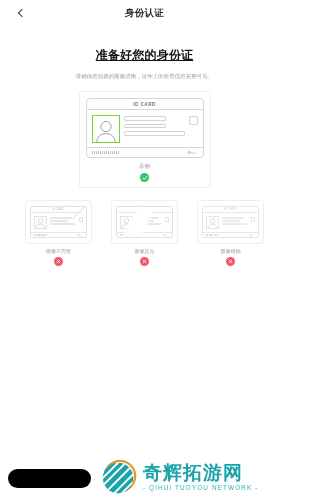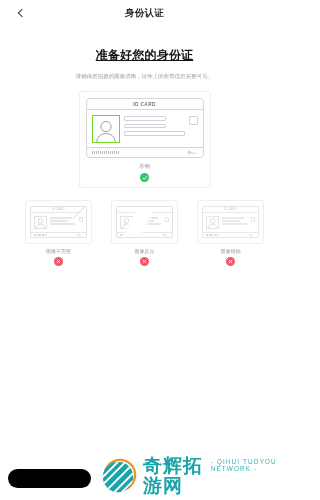--- a/index.html
+++ b/index.html
@@ -151,21 +151,21 @@
     transform:rotate(0deg); pointer-events:none;
   }
   .blurry { filter:blur(.55px); opacity:.85; }
 
   
   .watermark {
     position:absolute; left:100px; bottom:4px;
     display:flex; align-items:center; gap:5px;
   }
   .wm-logo { width:38px; height:38px; flex:none; }
-  .wm-text { display:flex; }
+  .wm-text { display:flex; flex-direction:column; }
   .wm-cn { font-size:19px; font-weight:bold; color:#1aa3a8; letter-spacing:1px; line-height:1.05; }
   .wm-en { font-size:6.4px; color:#2bb3b8; letter-spacing:1.1px; margin-top:2px; }
 
   
   .home-bar {
     position:absolute; left:8px; bottom:12px;
     width:83px; height:19px; background:#000; border-radius:10px;
   }
 </style>
 </head>

